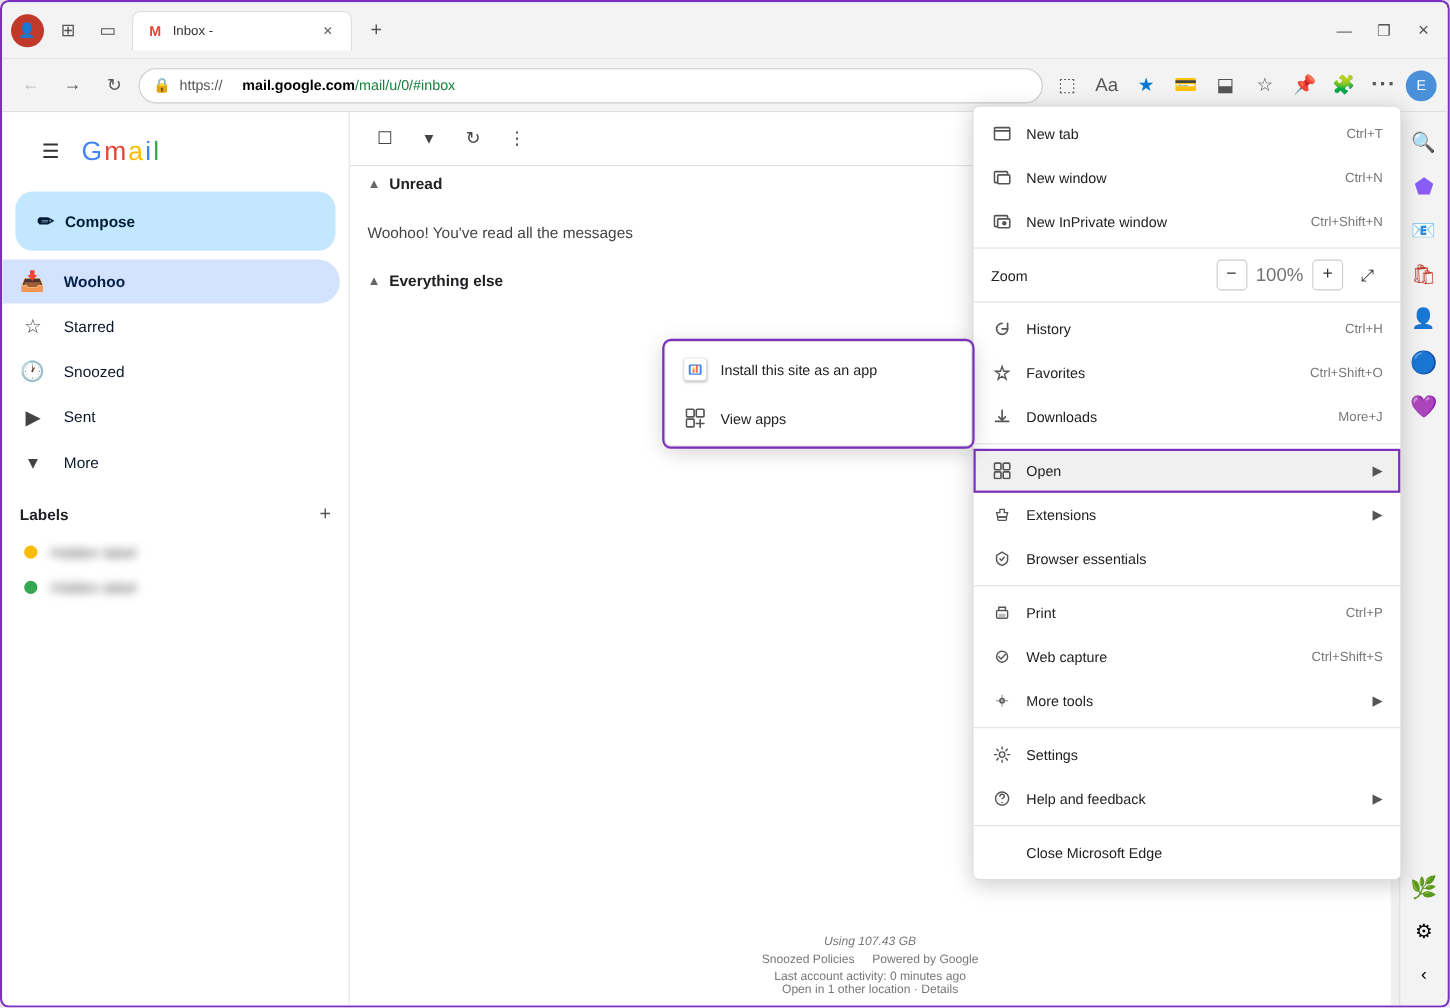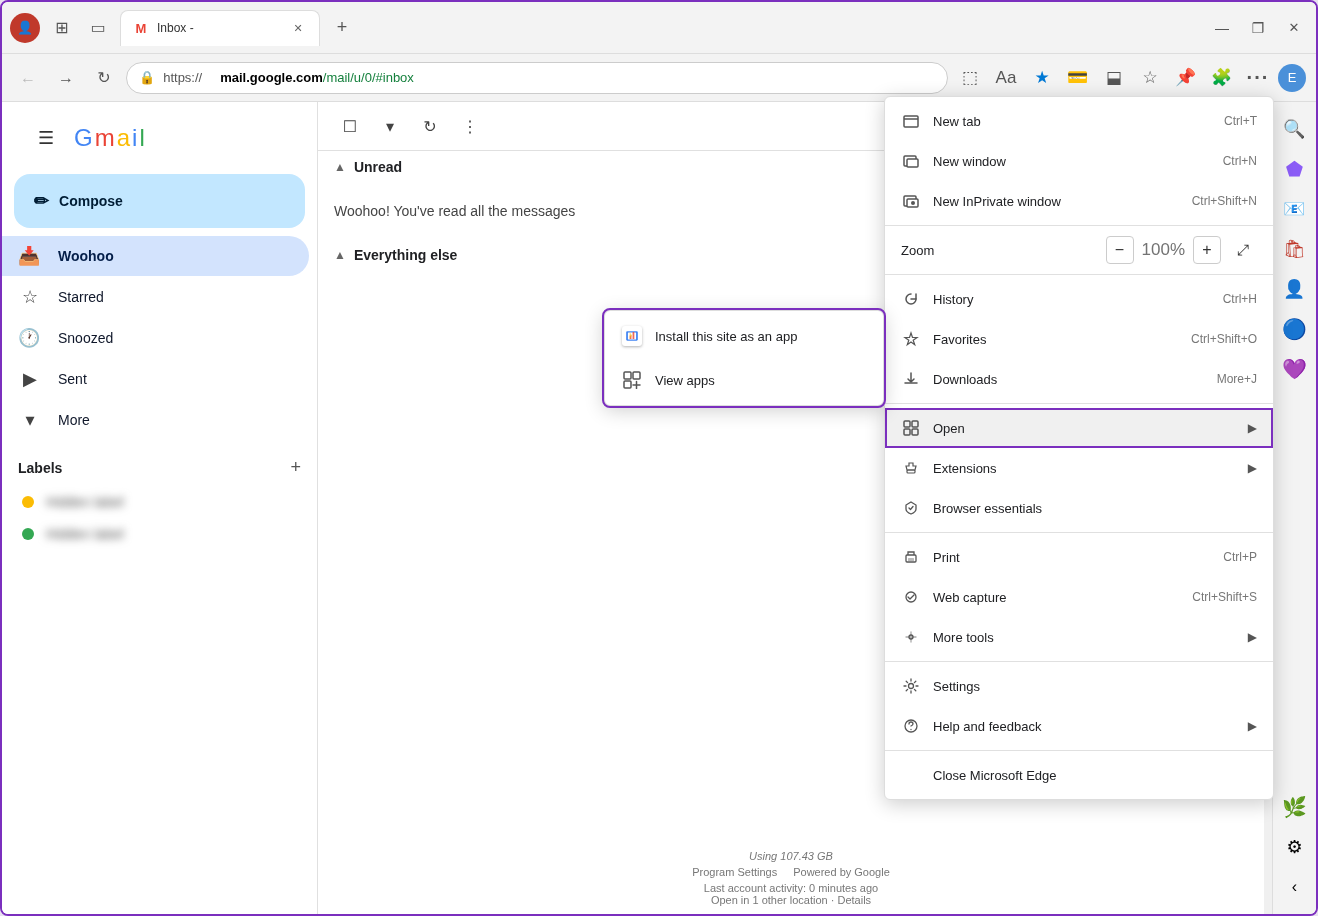--- a/index.html
+++ b/index.html
@@ -534,21 +534,21 @@
           <span class="section-toggle">▲</span>
           <span class="section-title">Everything else</span>
         </div>
       </div>
 
       <div class="gmail-footer">
         <div style="margin-bottom:4px;font-style:italic;">
           <span>Using 107.43 GB</span>
         </div>
         <div class="gmail-footer-links">
-          <span style="cursor:pointer;">Program Settings</span>
+          <span style="cursor:pointer;">Snoozed Policies</span>
           <span>Powered by Google</span>
         </div>
         <div style="margin-top:4px;">
           <span>Last account activity: 0 minutes ago</span>
         </div>
         <div>
           <span style="cursor:pointer;">Open in 1 other location · Details</span>
         </div>
       </div>
     </div>

